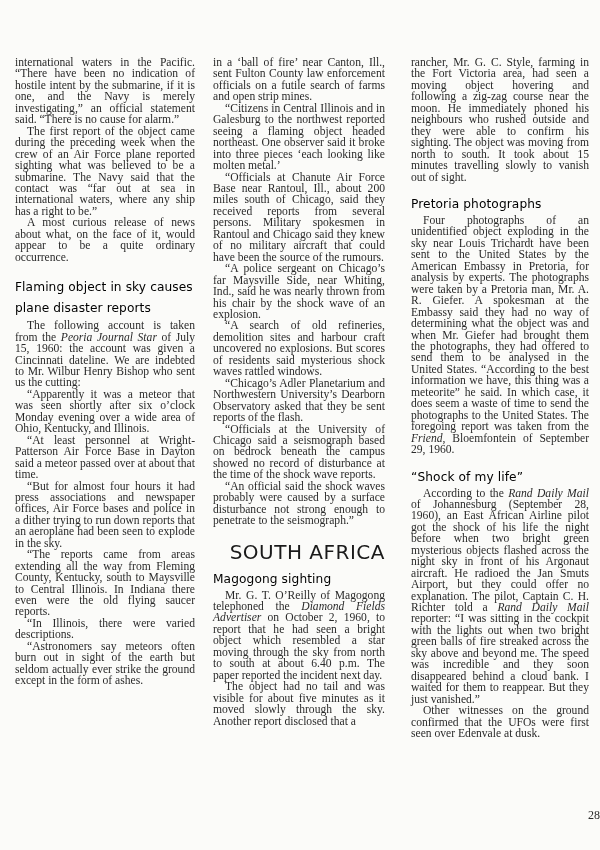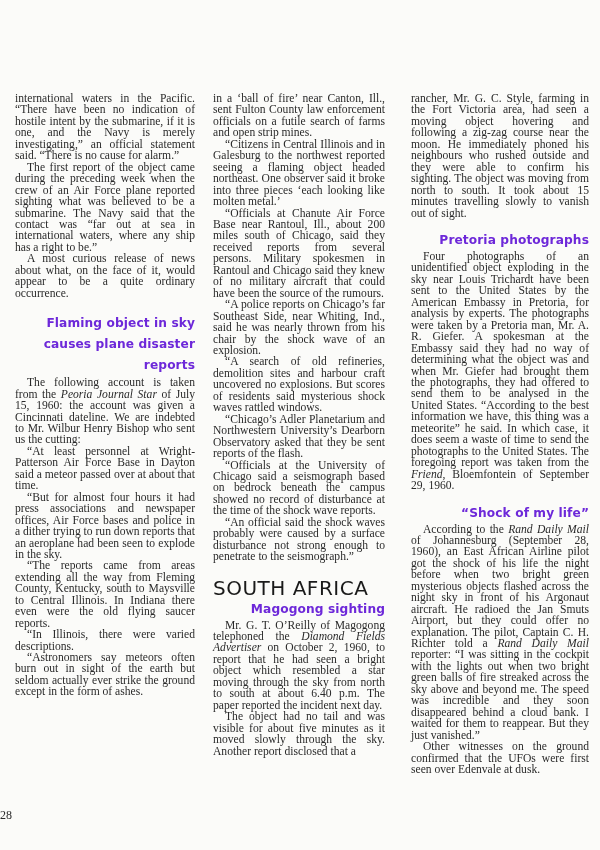--- a/index.html
+++ b/index.html
@@ -10,59 +10,60 @@
   .col {
     position: absolute; top: 57px;
     font-family: "Liberation Serif", serif;
     font-size: 11.6px; line-height: 11.45px;
     text-align: justify; hyphens: none;
   }
   #c1 { left: 15px; width: 180px; }
   #c2 { left: 213px; width: 172px; }
   #c3 { left: 411px; width: 178px; }
   .col p { margin: 0; text-indent: 12px; }
-  .col p.noindent { text-indent: 0; margin-top: 36px; }
+  .col p.noindent { text-indent: 0; }
   .col i { font-style: italic; }
   h2.sub {
-    font-family: "DejaVu Sans", sans-serif; font-weight: bold;
-    font-size: 12.2px; line-height: 20px; text-align: right;
-    margin: 11px 0 1px 0; color: #6d28d9; letter-spacing: 0.1px;
+    font-family: "DejaVu Sans", sans-serif; font-weight: normal;
+    font-size: 12.2px; line-height: 20px; text-align: left;
+    margin: 11px 0 1px 0; color: #000000; letter-spacing: 0.1px;
   }
   h2.sub.big { line-height: 21px; margin-top: 14px; }
   h1.section {
     font-family: "DejaVu Sans", sans-serif; font-weight: normal;
-    font-size: 20px; line-height: 22px; text-align: left;
-    margin: 14px 0 0 0; color: #1a1a1a; letter-spacing: 0.5px;
+    font-size: 20px; line-height: 22px; text-align: right;
+    margin: 14px 0 6px 0; color: #1a1a1a; letter-spacing: 0.5px;
   }
   .pagenum {
-    position: absolute; top: 808px; left: 0; width: 600px; text-align: left;
+    position: absolute; top: 808px; left: 0; width: 600px; text-align: right;
     font-family: "Liberation Serif", serif; font-size: 12px; color: #2a2a2a;
   }
 </style>
 </head>
 <body>
 
 <div id="c1" class="col">
   <p class="noindent">international waters in the Pacific. “There have been no indication of hostile intent by the submarine, if it is one, and the Navy is merely investigating,” an official statement said. “There is no cause for alarm.”</p>
   <p>The first report of the object came during the preceding week when the crew of an Air Force plane reported sighting what was believed to be a submarine. The Navy said that the contact was “far out at sea in international waters, where any ship has a right to be.”</p>
   <p>A most curious release of news about what, on the face of it, would appear to be a quite ordinary occurrence.</p>
   <h2 class="sub big">Flaming object in sky causes plane disaster reports</h2>
   <p><span>The following account is taken from the </span><i>Peoria Journal Star</i><span> of July 15, 1960: the account was given a Cincinnati dateline. We are indebted to Mr. Wilbur Henry Bishop who sent us the cutting:</span></p>
+  <p>“Apparently it was a meteor that was seen shortly after six o’clock Monday evening over a wide area of Ohio, Kentucky, and Illinois.</p>
   <p>“At least personnel at Wright-Patterson Air Force Base in Dayton said a meteor passed over at about that time.</p>
   <p>“But for almost four hours it had press associations and newspaper offices, Air Force bases and police in a dither trying to run down reports that an aeroplane had been seen to explode in the sky.</p>
   <p>“The reports came from areas extending all the way from Fleming County, Kentucky, south to Maysville to Central Illinois. In Indiana there even were the old flying saucer reports.</p>
   <p>“In Illinois, there were varied descriptions.</p>
   <p>“Astronomers say meteors often burn out in sight of the earth but seldom actually ever strike the ground except in the form of ashes.</p>
 </div>
 
 <div id="c2" class="col">
   <p class="noindent">in a ‘ball of fire’ near Canton, Ill., sent Fulton County law enforcement officials on a futile search of farms and open strip mines.</p>
   <p>“Citizens in Central Illinois and in Galesburg to the northwest reported seeing a flaming object headed northeast. One observer said it broke into three pieces ‘each looking like molten metal.’</p>
   <p>“Officials at Chanute Air Force Base near Rantoul, Ill., about 200 miles south of Chicago, said they received reports from several persons. Military spokesmen in Rantoul and Chicago said they knew of no military aircraft that could have been the source of the rumours.</p>
-  <p>“A police reports on Chicago’s far Southeast Side, near Whiting, Ind., said he was nearly thrown from his chair by the shock wave of an explosion.</p>
+  <p>“A police sergeant on Chicago’s far Maysville Side, near Whiting, Ind., said he was nearly thrown from his chair by the shock wave of an explosion.</p>
   <p>“A search of old refineries, demolition sites and harbour craft uncovered no explosions. But scores of residents said mysterious shock waves rattled windows.</p>
   <p>“Chicago’s Adler Planetarium and Northwestern University’s Dearborn Observatory asked that they be sent reports of the flash.</p>
   <p>“Officials at the University of Chicago said a seismograph based on bedrock beneath the campus showed no record of disturbance at the time of the shock wave reports.</p>
   <p>“An official said the shock waves probably were caused by a surface disturbance not strong enough to penetrate to the seismograph.”</p>
   <h1 class="section">SOUTH AFRICA</h1>
   <h2 class="sub" style="margin-top:0">Magogong sighting</h2>
   <p><span>Mr. G. T. O’Reilly of Magogong telephoned the </span><i>Diamond Fields Advertiser</i><span> on October 2, 1960, to report that he had seen a bright object which resembled a star moving through the sky from north to south at about 6.40 p.m. The paper reported the incident next day.</span></p>
   <p>The object had no tail and was visible for about five minutes as it moved slowly through the sky. Another report disclosed that a</p>
 </div>
 

